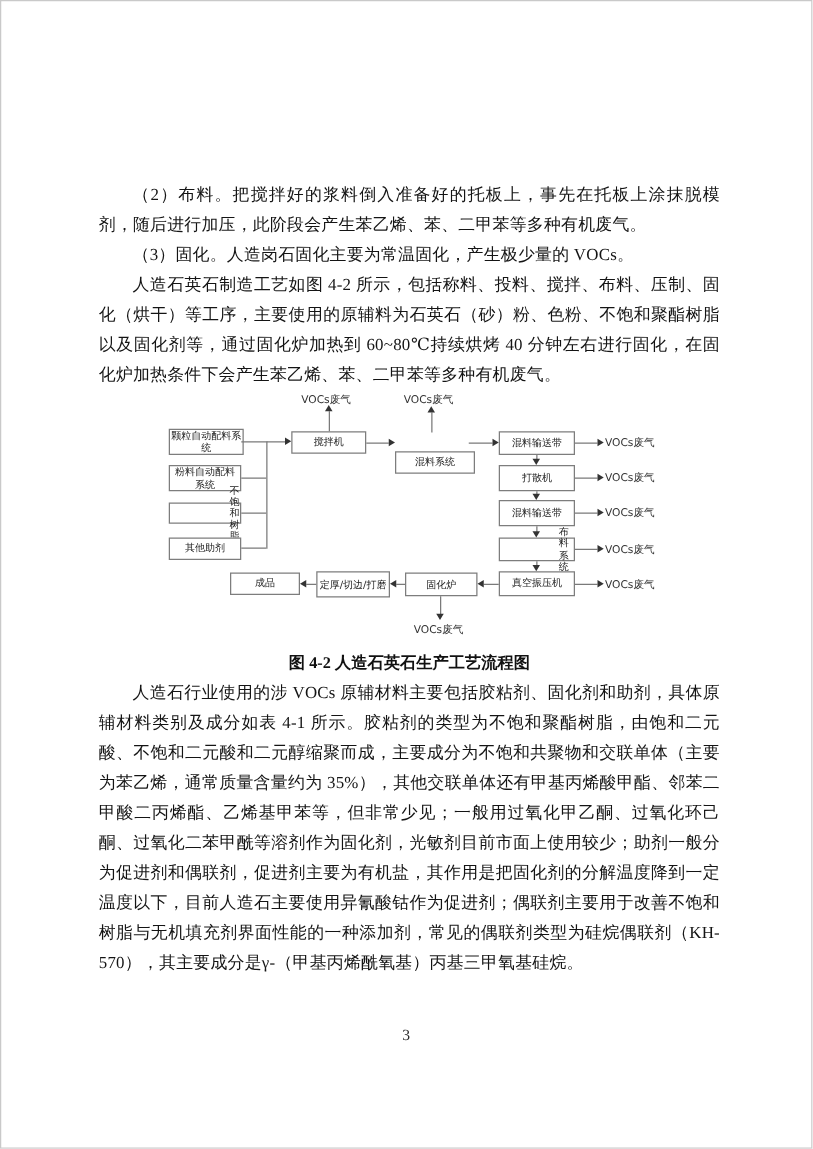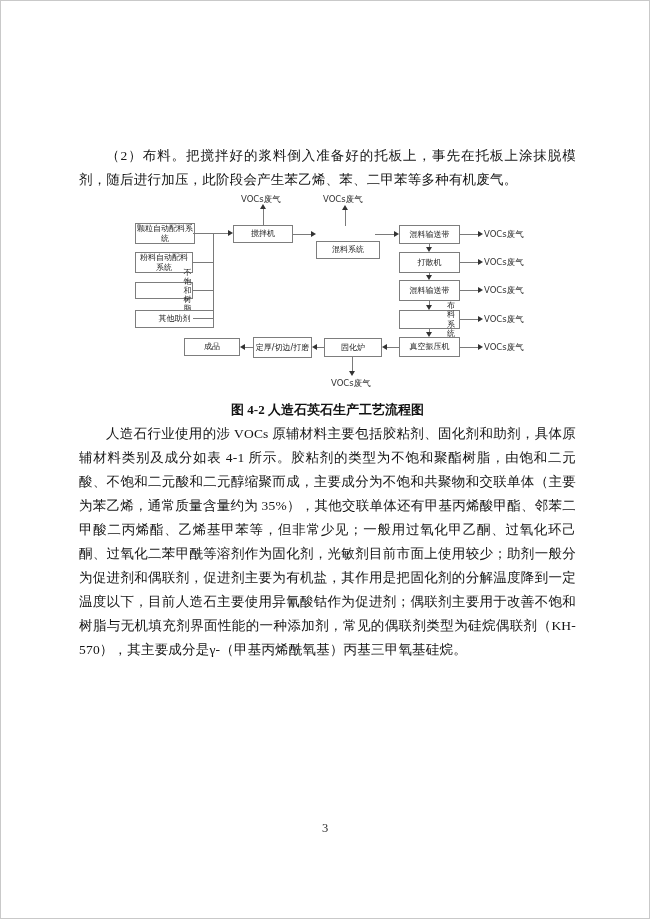--- a/index.html
+++ b/index.html
@@ -41,30 +41,32 @@
     font-size:12.5px; color:#2a2a2a;
   }
 </style>
 </head>
 <body>
 
 <div class="page">
   <div class="content">
 
     <p class="body">（2）布料。把搅拌好的浆料倒入准备好的托板上，事先在托板上涂抹脱模剂，随后进行加压，此阶段会产生苯乙烯、苯、二甲苯等多种有机废气。</p>
+    <p class="body">（3）固化。人造岗石固化主要为常温固化，产生极少量的 VOCs。</p>
+    <p class="body">人造石英石制造工艺如图 4-2 所示，包括称料、投料、搅拌、布料、压制、固化（烘干）等工序，主要使用的原辅料为石英石（砂）粉、色粉、不饱和聚酯树脂以及固化剂等，通过固化炉加热到 60~80℃持续烘烤 40 分钟左右进行固化，在固化炉加热条件下会产生苯乙烯、苯、二甲苯等多种有机废气。</p>
 
     <div class="flow">
 
       <div class="voc" style="left:162px;top:1px;">VOCs废气</div>
       <div class="voc" style="left:244px;top:1px;">VOCs废气</div>
 
       <div class="node" style="left:56px;top:30px;width:60px;height:21px;">颗粒自动配料系统</div>
       <div class="node" style="left:56px;top:59px;width:58px;height:21px;">粉料自动配料系统</div>
       <div class="node" style="left:56px;top:89px;width:58px;height:17px;padding-left:48px;">不饱和树脂</div>
-      <div class="node" style="left:56px;top:117px;width:79px;height:18px;">其他助剂</div>
+      <div class="node" style="left:56px;top:117px;width:58px;height:18px;">其他助剂</div>
 
       <div class="node" style="left:154px;top:32px;width:60px;height:18px;">搅拌机</div>
       <div class="node" style="left:237px;top:48px;width:64px;height:18px;font-family:Liberation Serif, serif;">混料系统</div>
 
       <div class="node" style="left:320px;top:32px;width:61px;height:19px;">混料输送带</div>
       <div class="node" style="left:320px;top:59px;width:61px;height:21px;">打散机</div>
       <div class="node" style="left:320px;top:87px;width:61px;height:21px;">混料输送带</div>
       <div class="node" style="left:320px;top:117px;width:61px;height:19px;padding-left:44px;">布料系统</div>
       <div class="node" style="left:320px;top:144px;width:61px;height:20px;">真空振压机</div>
 

